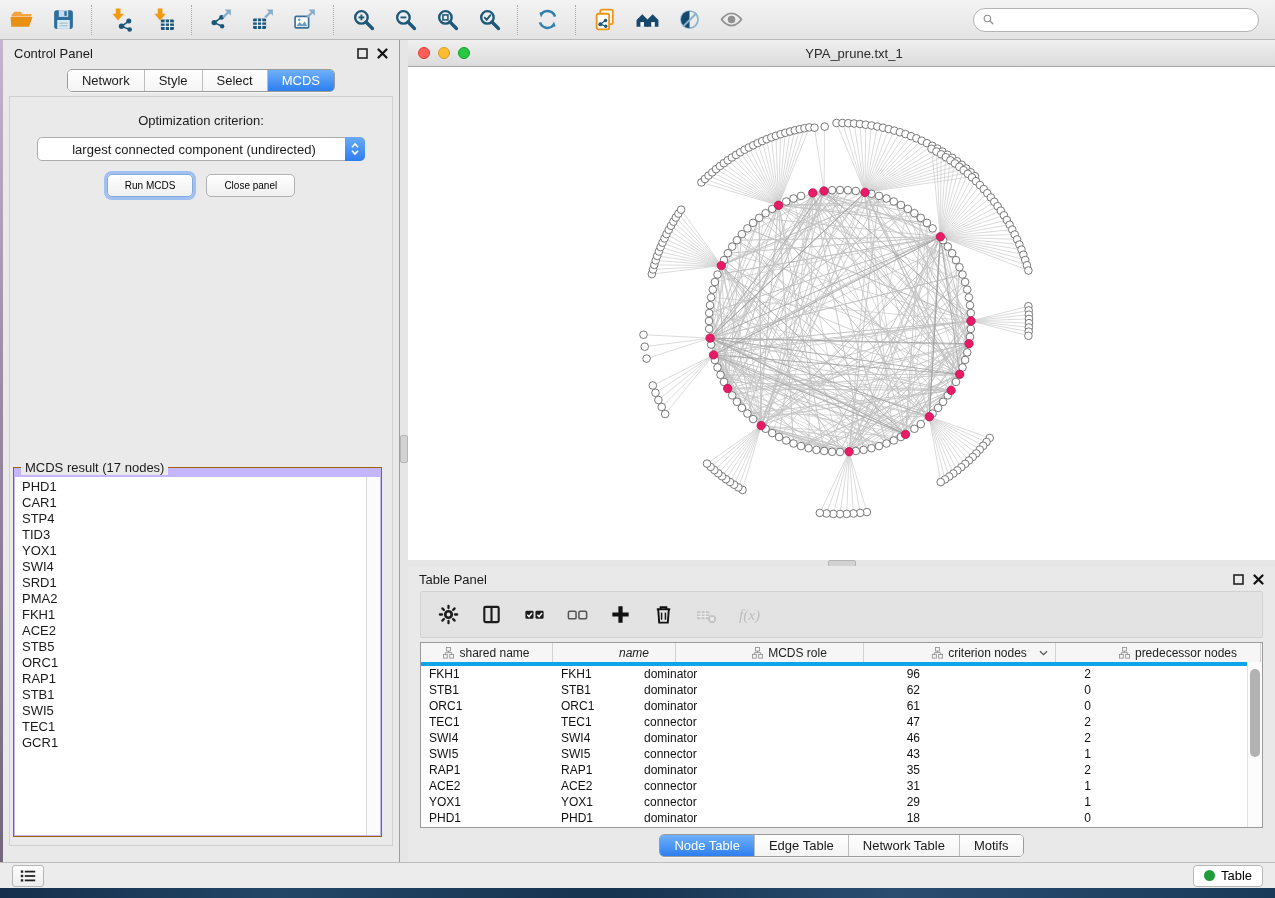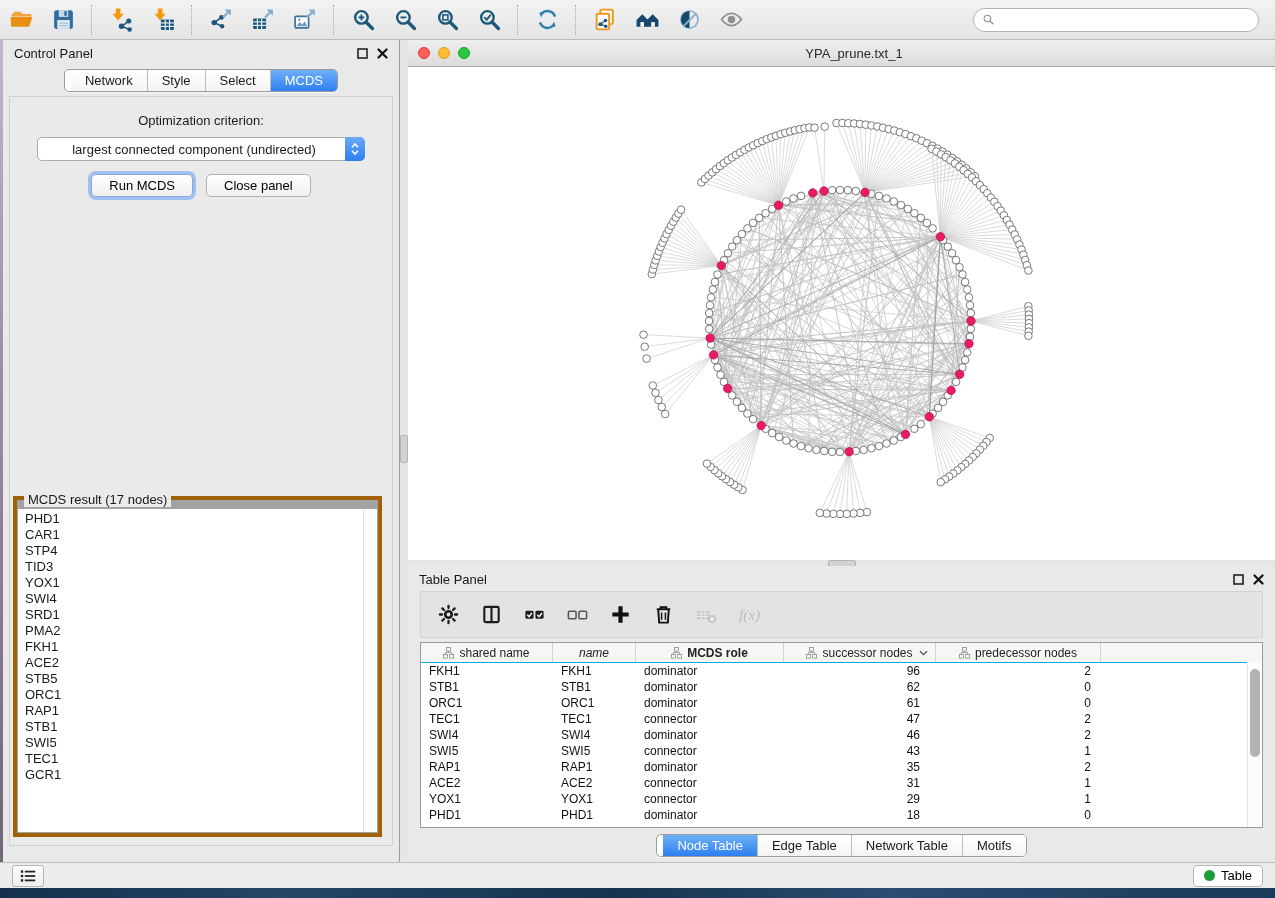--- a/index.html
+++ b/index.html
@@ -19,43 +19,43 @@
   .tb-btn svg{width:25px;height:25px;}
   .tb-sep{width:1px;height:30px;margin:0 7px;border-left:1px dotted #a8a8a8;}
   .search-wrap{margin-left:auto;margin-right:16px;width:268px;height:22px;background:#fff;
     border:1px solid #b3b3b3;border-radius:12px;display:flex;align-items:center;padding:0 8px;gap:5px;}
   .search-wrap input{border:none;outline:none;flex:1;font-size:12px;background:transparent;height:18px;}
   
   .panel-titlebar{height:26px;display:flex;align-items:center;padding:0 11px;font-size:13px;}
   .win-icons{margin-left:auto;display:flex;gap:9px;align-items:center;}
   .win-icons span{display:flex;}
   .seg{display:inline-flex;border:1px solid #9b9b9b;border-radius:5px;overflow:hidden;background:#fff;
-       box-shadow:0 1px 0 rgba(255,255,255,.6);padding-left:6px;}
+       box-shadow:0 1px 0 rgba(255,255,255,.6);}
   .seg button{border:none;background:linear-gradient(#ffffff,#f4f4f4);padding:3px 14px;font-size:13px;
        font-family:inherit;border-left:1px solid #bdbdbd;color:#1a1a1a;cursor:default;line-height:15px;}
   .seg button:first-child{border-left:none;}
   .seg button.active{background:linear-gradient(#6fb0f9,#2d7ff0);color:#fff;}
   
   #control-panel{position:absolute;left:3px;top:40px;width:397px;height:822px;background:#e9e9e9;
     border-right:1px solid #9e9e9e;box-sizing:border-box;}
   .ctab-wrap{height:28px;display:flex;justify-content:center;align-items:flex-start;padding-top:3px;}
   .ctab-content{position:absolute;top:56px;left:6px;right:6px;bottom:16px;border:1px solid #d0d0d0;
     background:#eaeaea;}
   .opt-label{margin-top:16px;text-align:center;font-size:13px;}
   .select{margin:9px auto 0;width:300px;height:22px;border:1px solid #adadad;border-radius:5px;
     background:#fff;font-size:13px;display:flex;align-items:center;justify-content:center;
     position:relative;padding-right:20px;padding-left:6px;}
   .stepper{position:absolute;right:-1px;top:-1px;bottom:-1px;width:20px;border-radius:0 5px 5px 0;
     background:linear-gradient(#69aaf9,#2e7ef0);display:flex;align-items:center;justify-content:center;}
   .btn-row{margin-top:13px;display:flex;justify-content:center;gap:13px;}
-  .mac-btn{height:23px;padding:0 17px;font-size:13px;font-family:inherit;border:1px solid #b2b2b2;
+  .mac-btn{height:23px;padding:0 17px;font-size:10px;font-family:inherit;border:1px solid #b2b2b2;
     border-radius:5px;background:linear-gradient(#ffffff,#efefef);cursor:default;}
   .mac-btn.focused{box-shadow:0 0 0 3px rgba(108,163,245,.6);border-color:#84a9dd;}
-  .result-group{position:absolute;left:3px;right:10px;top:370px;bottom:8px;border:4px solid #a16207;
-    background:#a3a3a3;margin-top:29px;}
+  .result-group{position:absolute;left:3px;right:10px;top:370px;bottom:8px;border:1px solid #a16207;
+    background:#c4b5fd;}
   .result-legend{position:absolute;top:-8px;left:7px;background:#eaeaea;padding:0 4px;font-size:13px;}
   .result-list{position:absolute;left:1px;right:14px;top:9px;bottom:1px;background:#fff;overflow:hidden;
     padding-left:7px;padding-top:2px;}
   .result-list div{font-size:13px;line-height:16px;}
   .result-scroll{position:absolute;right:1px;top:9px;bottom:1px;width:13px;background:#fbfbfb;
     border-left:1px solid #dcdcdc;}
   
   .v-splitter{position:absolute;left:400px;top:40px;width:8px;height:822px;background:#e6e6e6;}
   .v-splitter .grip{margin:395px auto 0;width:6px;height:26px;background:#d2d2d2;border:1px solid #b5b5b5;
     border-radius:2px;}
@@ -75,21 +75,21 @@
   
   #table-panel{position:absolute;left:408px;top:566px;width:867px;height:296px;background:#e9e9e9;}
   .table-toolbar{position:absolute;left:12px;right:12px;top:25px;height:47px;background:#e3e3e3;
     border:1px solid #d2d2d2;border-radius:2px;display:flex;align-items:center;padding-left:9px;
     box-sizing:border-box;gap:7px;}
   .table-toolbar .tb-btn{margin:0 2px;}
   .table-toolbar .tb-btn svg{width:23px;height:23px;}
   .tb-btn.disabled{opacity:.55;}
   .table-wrap{position:absolute;left:12px;right:12px;top:76px;bottom:34px;background:#fff;
     border:1px solid #9a9a9a;box-sizing:border-box;overflow:hidden;}
-  .thead{display:flex;height:19px;background:#f6f6f6;border-bottom:1px solid #0ea5e9;}
+  .thead{display:flex;height:19px;background:#f6f6f6;border-bottom:4px solid #0ea5e9;gap:40px;}
   .th{display:flex;align-items:center;justify-content:center;gap:5px;font-size:12px;color:#222;
     border-right:1px solid #d2d2d2;position:relative;box-sizing:border-box;}
   .tr{display:flex;height:16px;align-items:center;}
   .td{font-size:12px;color:#111;box-sizing:border-box;overflow:hidden;white-space:nowrap;}
   .table-scroll{position:absolute;right:0;top:19px;bottom:0;width:14px;background:#fcfcfc;
     border-left:1px solid #e2e2e2;}
   .table-scroll .thumb{position:absolute;left:2px;right:2px;top:7px;height:88px;background:#b2b2b2;
     border-radius:5px;}
   .bottom-tabs-wrap{position:absolute;left:0;right:0;bottom:5px;text-align:center;}
   
@@ -1160,37 +1160,37 @@
               <rect x="4.5" y="0.5" width="5" height="4.5" fill="none" stroke="#8a8a8a"></rect>
               <rect x="0.5" y="9.5" width="5" height="4.5" fill="none" stroke="#8a8a8a"></rect>
               <rect x="8.5" y="9.5" width="5" height="4.5" fill="none" stroke="#8a8a8a"></rect>
               <path d="M7 5v2M3 9.5V7h8v2.5" fill="none" stroke="#8a8a8a"></path>
             </svg>
             <span>shared name</span>
           </div>
           <div class="th" style="width: 83px; font-style: italic;">
             <span>name</span>
           </div>
-          <div class="th" style="width: 148px; font-weight: bold;">
+          <div class="th" style="width: 148px;">
             <svg width="11" height="12" viewBox="0 0 14 15">
               <rect x="4.5" y="0.5" width="5" height="4.5" fill="none" stroke="#8a8a8a"></rect>
               <rect x="0.5" y="9.5" width="5" height="4.5" fill="none" stroke="#8a8a8a"></rect>
               <rect x="8.5" y="9.5" width="5" height="4.5" fill="none" stroke="#8a8a8a"></rect>
               <path d="M7 5v2M3 9.5V7h8v2.5" fill="none" stroke="#8a8a8a"></path>
             </svg>
             <span>MCDS role</span>
           </div>
           <div class="th" style="width: 152px;">
             <svg width="11" height="12" viewBox="0 0 14 15">
               <rect x="4.5" y="0.5" width="5" height="4.5" fill="none" stroke="#8a8a8a"></rect>
               <rect x="0.5" y="9.5" width="5" height="4.5" fill="none" stroke="#8a8a8a"></rect>
               <rect x="8.5" y="9.5" width="5" height="4.5" fill="none" stroke="#8a8a8a"></rect>
               <path d="M7 5v2M3 9.5V7h8v2.5" fill="none" stroke="#8a8a8a"></path>
             </svg>
-            <span>successor nodes</span>
+            <span>criterion nodes</span>
             <svg width="9" height="6" viewBox="0 0 9 6" style="position:absolute;right:7px;top:7px;">
               <path d="M1 1.3l3.5 3.4L8 1.3" fill="none" stroke="#555" stroke-width="1.3"></path>
             </svg>
           </div>
           <div class="th" style="width: 165px;">
             <svg width="11" height="12" viewBox="0 0 14 15">
               <rect x="4.5" y="0.5" width="5" height="4.5" fill="none" stroke="#8a8a8a"></rect>
               <rect x="0.5" y="9.5" width="5" height="4.5" fill="none" stroke="#8a8a8a"></rect>
               <rect x="8.5" y="9.5" width="5" height="4.5" fill="none" stroke="#8a8a8a"></rect>
               <path d="M7 5v2M3 9.5V7h8v2.5" fill="none" stroke="#8a8a8a"></path>

